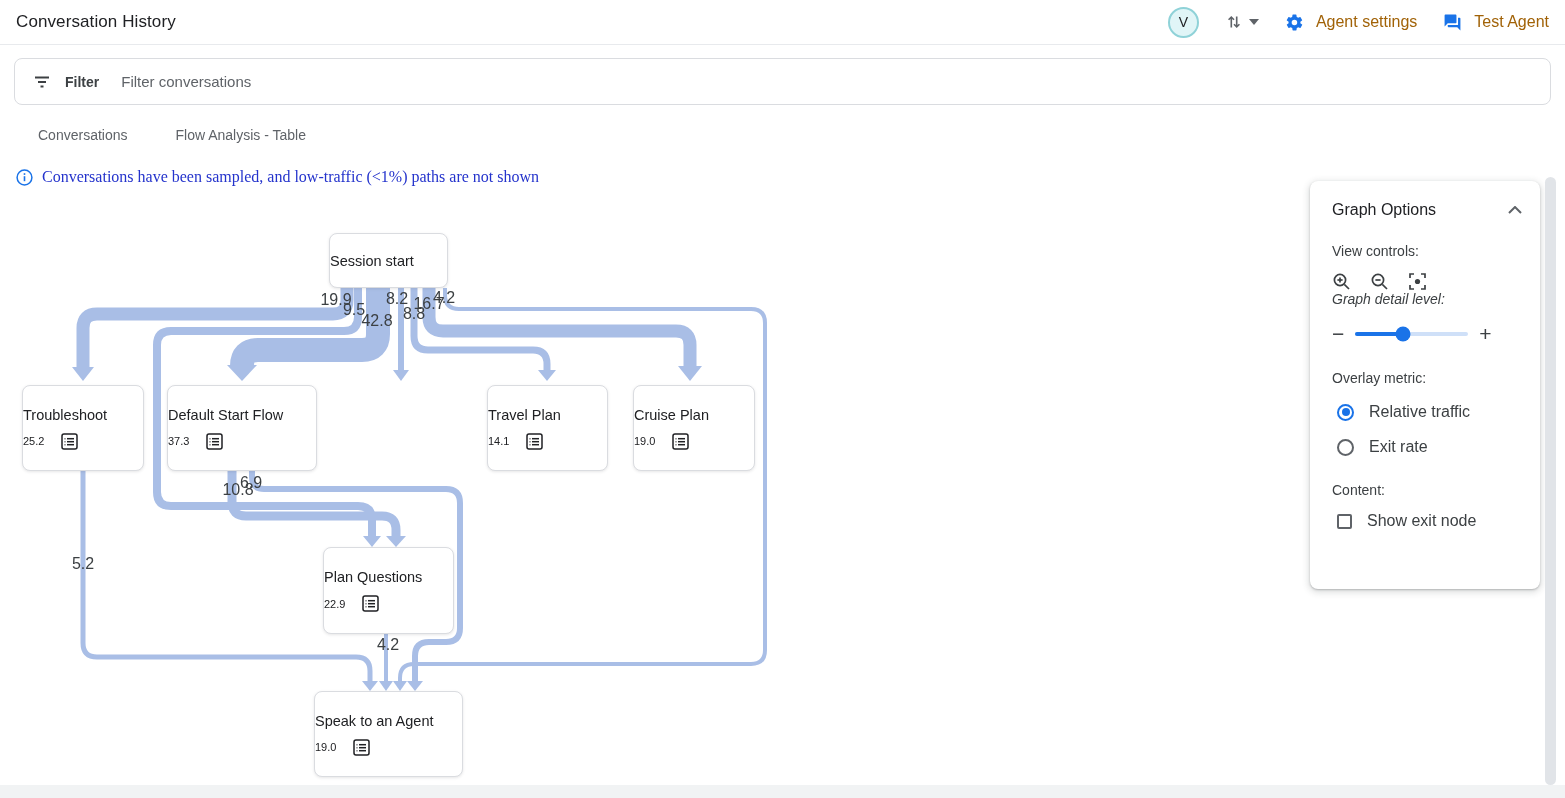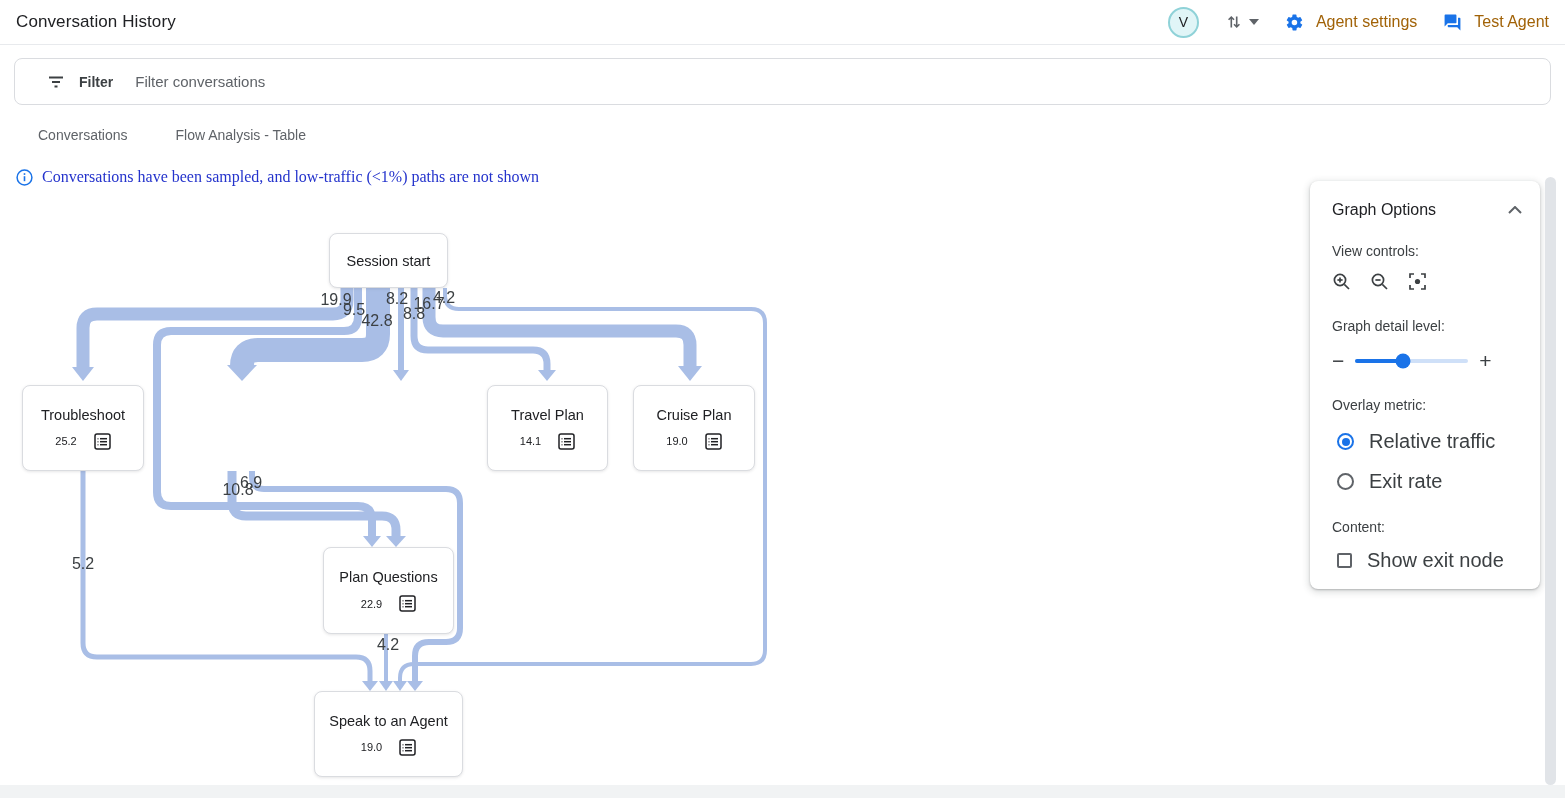--- a/index.html
+++ b/index.html
@@ -11,39 +11,39 @@
   .topbar-title { font-size:17px; font-weight:500; color:#202124; letter-spacing:.1px; }
   .topbar-right { margin-left:auto; display:flex; align-items:center; gap:26px; }
   .avatar { width:31px; height:31px; border-radius:50%; background:#e0f5f7; border:2px solid #8fd2d8;
             display:flex; align-items:center; justify-content:center; font-size:14px; color:#202124; cursor:pointer; }
   .sort-btn { display:flex; align-items:center; gap:6px; cursor:pointer; }
   .blue-action { display:flex; align-items:center; gap:12px; color:#a16207; font-size:16px; font-weight:500; cursor:pointer; }
   .icon { display:inline-flex; align-items:center; justify-content:center; }
 
   
   .filter-bar { margin:13px 14px 0 14px; height:47px; border:1px solid #dadce0; border-radius:8px;
-                display:flex; align-items:center; padding:0 32px; gap:14px; }
+                display:flex; align-items:center; padding:0 18px; gap:14px; }
   .filter-label { font-size:14px; font-weight:700; color:#3c4043; margin-right:8px; }
   .filter-placeholder { font-size:15px; color:#5f6368; }
 
   
   .tabs { display:flex; margin:10px 16px 0 14px; }
   .tab { padding:12px 24px 14px 24px; font-size:14px; font-weight:500; color:#5f6368; cursor:pointer; position:relative; }
   .tab.active { color:#1a73e8; }
   .tab.active::after { content:""; position:absolute; left:4px; right:4px; bottom:0; height:3px; background:#1a73e8; border-radius:3px 3px 0 0; }
 
   
   .banner { display:flex; align-items:center; gap:9px; margin:11px 0 0 16px; }
   .banner-text { font-family:"Liberation Serif", serif; font-size:16px; color:#2433cc; }
 
   
   .graph-layer { position:absolute; left:0; top:0; width:1565px; height:798px; pointer-events:none; }
   .edges-svg { position:absolute; left:0; top:0; }
   .node { position:absolute; background:#fff; border:1px solid #dadce0; border-radius:8px;
-          box-shadow:0 1px 3px rgba(60,64,67,.13); display:flex; flex-direction:column; align-items:center;
+          box-shadow:0 1px 3px rgba(60,64,67,.13); display:flex; flex-direction:column; 
           justify-content:center; gap:10px; pointer-events:auto; cursor:pointer; }
   .node-title { font-size:14.5px; color:#202124; }
   .node-valrow { display:flex; align-items:center; gap:17px; }
   .node-value { font-size:11px; color:#202124; }
   .edge-label { position:absolute; transform:translate(-50%,-50%); font-size:16px; color:#3c4043; pointer-events:none; }
 
   
   .panel { position:absolute; left:1310px; top:181px; width:230px; height:408px; background:#fff; border-radius:8px;
            box-shadow:0 1px 2px rgba(60,64,67,.3), 0 2px 6px 2px rgba(60,64,67,.15); padding:20px 18px 18px 22px; }
   .panel-title-row { display:flex; align-items:center; justify-content:space-between;gap:26px; }
@@ -51,21 +51,21 @@
   .panel-section-label { font-size:14px; color:#3c4043; }
   .view-icons { display:flex; align-items:center; gap:19px; margin-top:13px; }
   .view-icons .icon { cursor:pointer; }
   .slider-row { display:flex; align-items:center; margin-top:16px; gap:11px; }
   .slider-track { position:relative; width:113px; height:4px; border-radius:2px; background:#cfe0f8; cursor:pointer; }
   .slider-fill { position:absolute; left:0; top:0; height:4px; border-radius:2px; background:#1a73e8; width:42%; }
   .slider-thumb { position:absolute; top:50%; left:42%; width:15px; height:15px; border-radius:50%; background:#1a73e8;
                   transform:translate(-50%,-50%); cursor:pointer; }
   .stepper { font-size:21px; color:#3c4043; cursor:pointer; line-height:1; }
   .choice-row { display:flex; align-items:center; gap:15px; margin:17px 0 0 5px; cursor:pointer; }
-  .choice-label { font-size:20px; color:#3c4043; }
+  .choice-label { font-size:16px; color:#3c4043; }
   .radio { width:17px; height:17px; border-radius:50%; border:2px solid #5f6368; position:relative; flex:none; }
   .radio.selected { border-color:#1a73e8; }
   .radio.selected::after { content:""; position:absolute; inset:2.5px; border-radius:50%; background:#1a73e8; }
   .checkbox { width:15px; height:15px; border:2px solid #5f6368; border-radius:2px; flex:none; }
 
   
   .v-scrollbar { position:absolute; left:1545px; top:177px; width:11px; height:608px; background:#e1e4e8; border-radius:7px; }
   .h-scroll-strip { position:absolute; left:0; right:0; bottom:0; height:13px; background:#f1f3f4; }
 </style>
 </head>
@@ -182,20 +182,37 @@
             <line x1="6" y1="8.7" x2="13" y2="8.7"></line>
             <line x1="6" y1="11.7" x2="13" y2="11.7"></line>
           <line x1="3.6" y1="5.7" x2="4.4" y2="5.7"></line>
             <line x1="3.6" y1="8.7" x2="4.4" y2="8.7"></line>
             <line x1="3.6" y1="11.7" x2="4.4" y2="11.7"></line>
         </svg>
       </span>
     </div>
   </div>
 
+  <div class="node" style="left:167px; top:385px; width:150px; height:86px;">
+    <div class="node-title">Default Start Flow</div>
+    <div class="node-valrow">
+      <span class="node-value">37.3</span>
+      <span class="icon">
+        <svg width="17" height="17" viewBox="0 0 17 17" stroke="#202124" stroke-width="1.5" fill="none">
+          <rect x="1" y="1" width="15" height="15" rx="2"></rect>
+          <line x1="6" y1="5.7" x2="13" y2="5.7"></line>
+            <line x1="6" y1="8.7" x2="13" y2="8.7"></line>
+            <line x1="6" y1="11.7" x2="13" y2="11.7"></line>
+          <line x1="3.6" y1="5.7" x2="4.4" y2="5.7"></line>
+            <line x1="3.6" y1="8.7" x2="4.4" y2="8.7"></line>
+            <line x1="3.6" y1="11.7" x2="4.4" y2="11.7"></line>
+        </svg>
+      </span>
+    </div>
+  </div>
 
 
   <div class="node" style="left:487px; top:385px; width:121px; height:86px;">
     <div class="node-title">Travel Plan</div>
     <div class="node-valrow">
       <span class="node-value">14.1</span>
       <span class="icon">
         <svg width="17" height="17" viewBox="0 0 17 17" stroke="#202124" stroke-width="1.5" fill="none">
           <rect x="1" y="1" width="15" height="15" rx="2"></rect>
           <line x1="6" y1="5.7" x2="13" y2="5.7"></line>
@@ -307,21 +324,21 @@
       <svg width="19" height="19" viewBox="0 0 19 19" fill="none" stroke="#3c4043" stroke-width="1.7">
         <path d="M2 6 V2 H6"></path>
           <path d="M13 2 H17 V6"></path>
           <path d="M17 13 V17 H13"></path>
           <path d="M6 17 H2 V13"></path>
         <circle cx="9.5" cy="9.5" r="2.6" fill="#3c4043" stroke="none"></circle>
       </svg>
     </span>
   </div>
 
-  <div class="panel-section-label" style="margin-top:27px;">Graph detail level:</div>
+  <div class="panel-section-label" style="font-style:italic;">Graph detail level:</div>
   <div class="slider-row">
     <span class="stepper">−</span>
     <div class="slider-track">
       <div class="slider-fill"></div>
       <div class="slider-thumb"></div>
     </div>
     <span class="stepper">+</span>
   </div>
 
   <div class="panel-section-label" style="margin-top:26px;">Overlay metric:</div>

